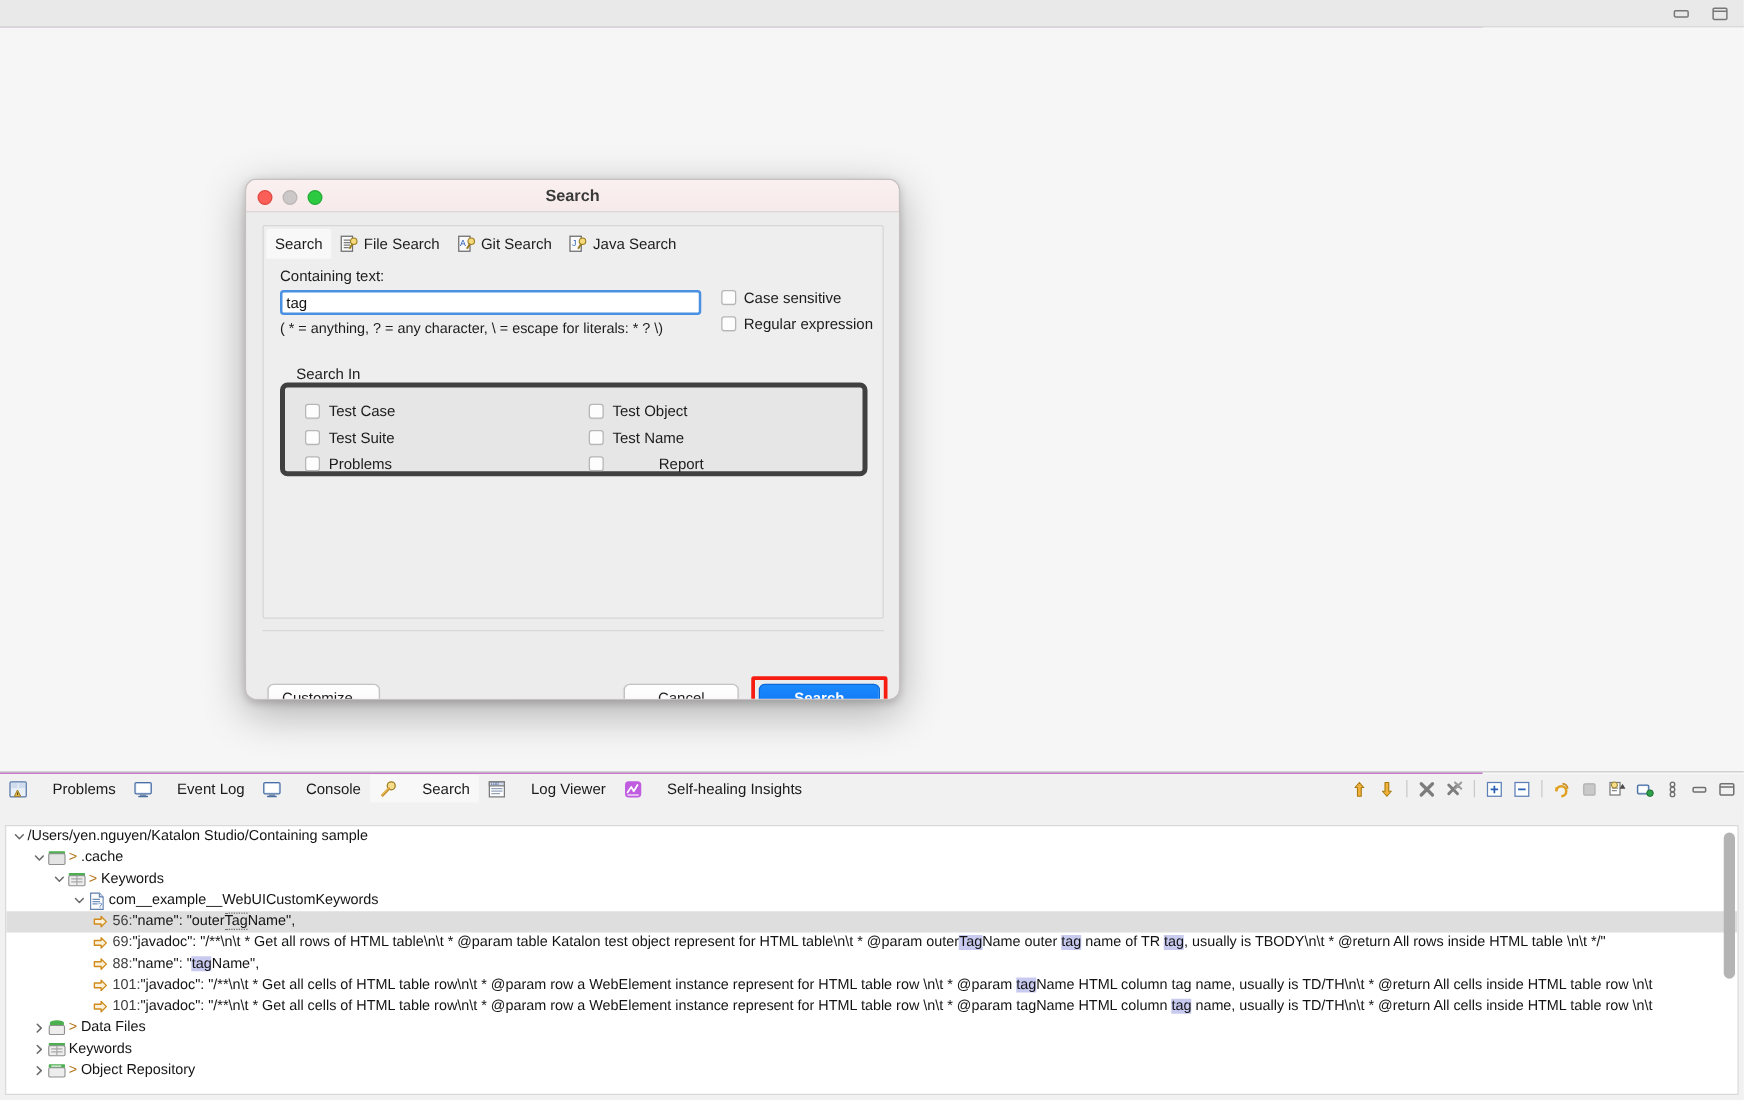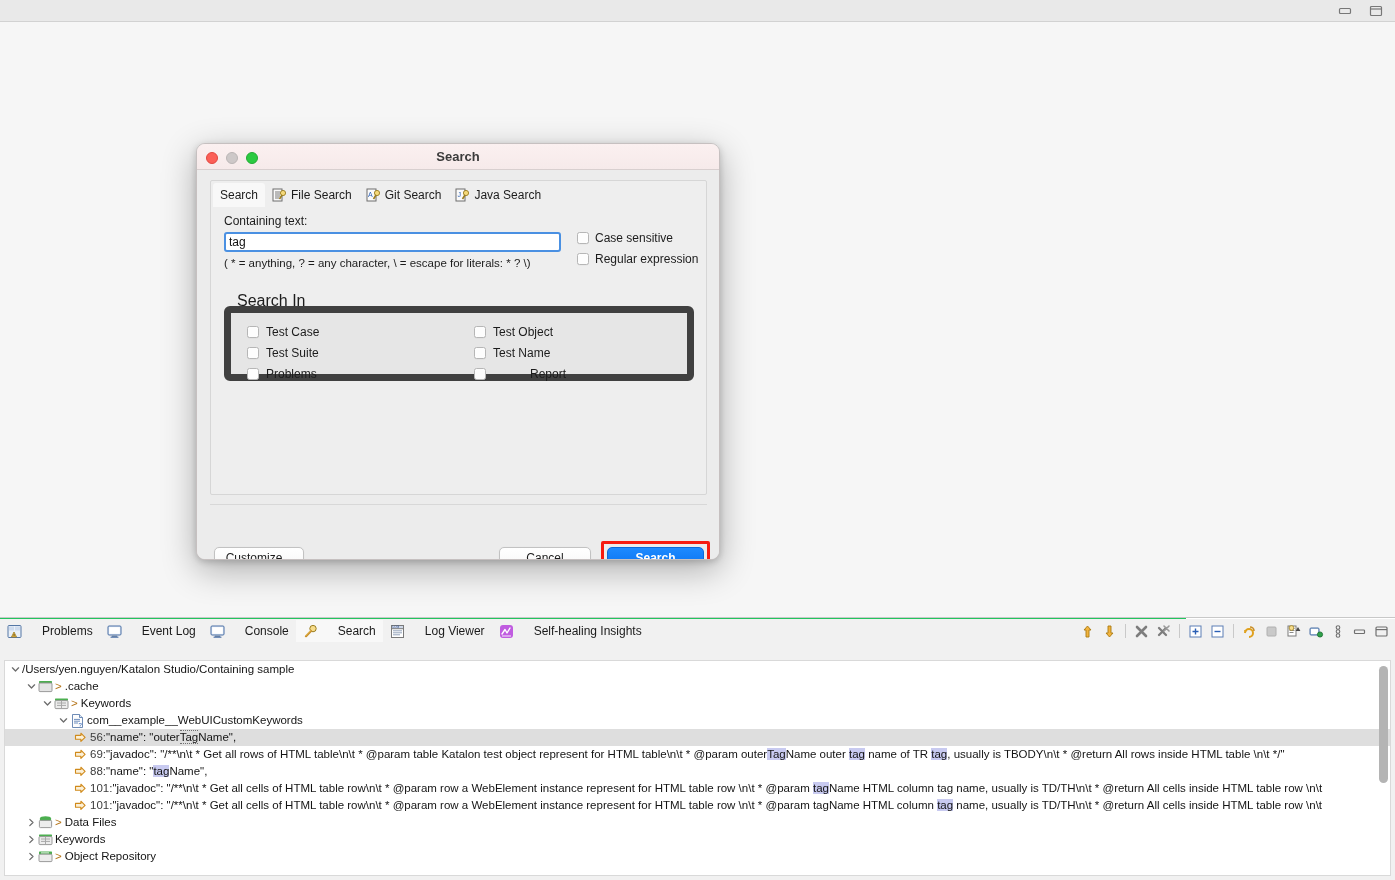--- a/index.html
+++ b/index.html
@@ -9,21 +9,21 @@
     overflow: hidden;
     font-family: "Liberation Sans", sans-serif;
     background: #ffffff;
   }
 
   
   #app-window {
     position: absolute;
     left: 0; top: 0;
     width: 1186px; height: 880px;
-    background: #22c55e;
+    background: #a21caf;
   }
 
   #window-titlebar {
     position: absolute; left: 0; top: 0;
     width: 1395px; height: 22px;
     background: #e9e9e9;
     border-bottom: 1px solid #d2d2d2;
   }
   .win-ctl {
     position: absolute; top: 5px;
@@ -140,27 +140,27 @@
     border-radius: 2.5px;
     box-shadow: 0 0.5px 0 rgba(0,0,0,0.05);
     flex: none;
   }
   #chk-case-sensitive { left: 366px; top: 50px; }
   #chk-regex          { left: 366px; top: 71px; }
 
   
   #searchin-label {
     position: absolute; left: 26px; top: 111px;
-    font-size: 16px; color: #1c1c1c;
+    font-size: 12px; color: #1c1c1c;
   }
   #searchin-group {
     position: absolute; left: 13px; top: 125px;
     width: 470px; height: 75px;
     background: #e6e6e6;
-    border: 7px solid #404040;
+    border: 4px solid #404040;
     border-radius: 6px;
   }
   .sin {
     position: absolute;
     display: flex; align-items: center; gap: 7px;
     font-size: 12px; color: #1c1c1c;
     cursor: default;
   }
   #sin-test-case   { left: 16px;  top: 12px; }
   #sin-test-suite  { left: 16px;  top: 33px; }

